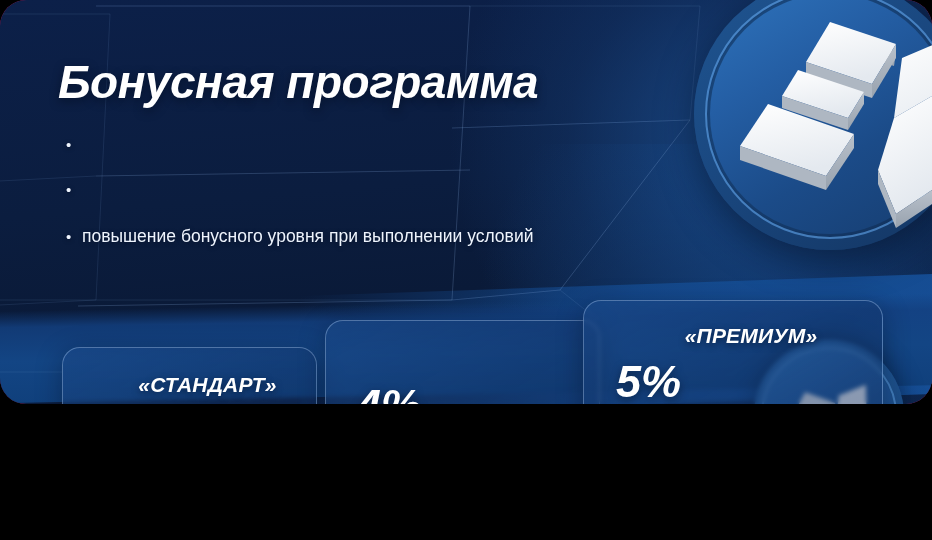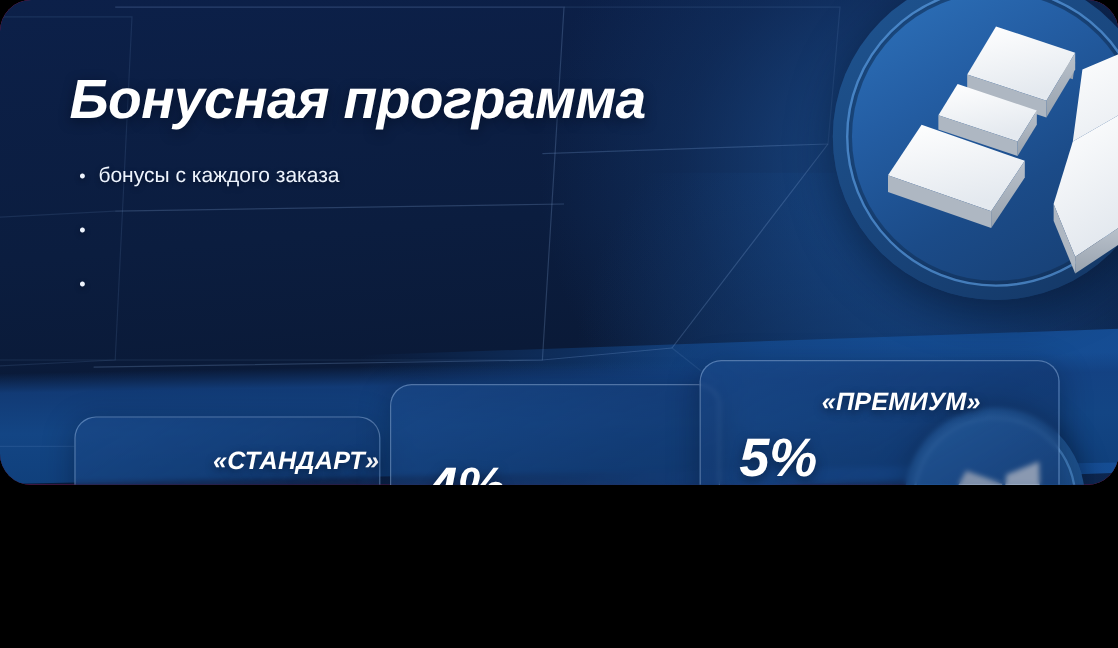--- a/index.html
+++ b/index.html
@@ -213,21 +213,21 @@
     text-shadow: 0 3px 9px rgba(3,12,30,0.55);
   }
 
   #card-standard {
     left: 62px;
     top: 347px;
     width: 253px;
     height: 132px;
     z-index: 1;
   }
-  #card-standard .tier-name { top: 25px; text-align: right; }
+  #card-standard .tier-name { top: 25px; }
   #card-standard .tier-value { left: 28px; top: 62px; }
 
   #card-comfort {
     left: 325px;
     top: 320px;
     width: 273px;
     height: 148px;
     z-index: 2;
   }
   #card-comfort .tier-name { top: 24px; }
@@ -329,29 +329,29 @@
   </div>
 
   <div class="content">
 
     <div id="title">Бонусная программа</div>
 
     <div id="bullets">
 
       <div class="bullet">
         <span class="dot">•</span>
-        <span>бонусы с каждого заказа</span>
       </div>
 
       <div class="bullet">
         <span class="dot">•</span>
       </div>
 
       <div class="bullet">
         <span class="dot">•</span>
+        <span>повышение бонусного уровня при выполнении условий</span>
       </div>
 
     </div>
 
     <div class="card" id="card-standard">
       <div class="tier-name">«СТАНДАРТ»</div>
       <div class="tier-value">3%</div>
     </div>
 
     <div class="card" id="card-comfort">

